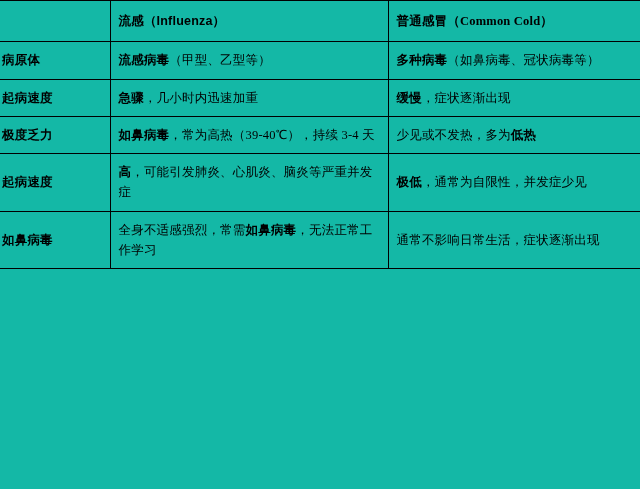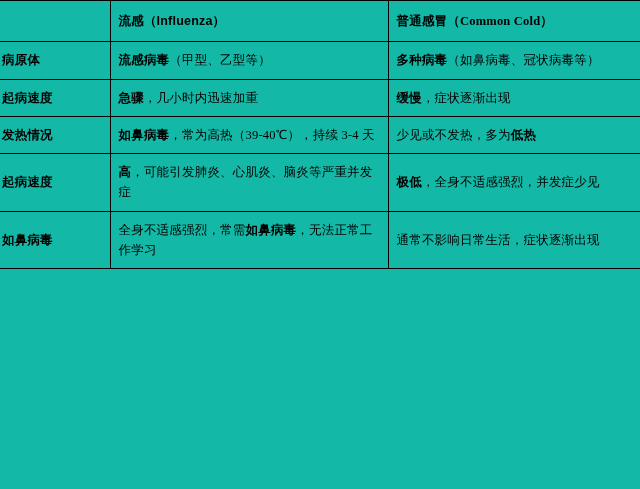--- a/index.html
+++ b/index.html
@@ -89,31 +89,31 @@
         <td class="last"><b class="em">多种病毒</b><span>（如鼻病毒、冠状病毒等）</span></td>
       </tr>
 
       <tr>
         <td class="rowhead">起病速度</td>
         <td><b class="em">急骤</b><span>，几小时内迅速加重</span></td>
         <td class="last"><b class="em">缓慢</b><span>，症状逐渐出现</span></td>
       </tr>
 
       <tr>
-        <td class="rowhead">发热情况</td>
+        <td class="rowhead">极度乏力</td>
         <td><b class="em">如鼻病毒</b><span class="temp">，常为高热（39-40℃），持续 3-4 天</span></td>
         <td class="last"><span>少见或不发热，多为</span><b class="em">低热</b></td>
       </tr>
 
 
 
       <tr>
         <td class="rowhead">起病速度</td>
         <td><b class="em">高</b><span>，可能引发肺炎、心肌炎、脑炎等严重并发症</span></td>
-        <td class="last"><b class="em">极低</b><span>，全身不适感强烈，并发症少见</span></td>
+        <td class="last"><b class="em">极低</b><span>，通常为自限性，并发症少见</span></td>
       </tr>
 
       <tr>
         <td class="rowhead">如鼻病毒</td>
         <td><span>全身不适感强烈，常需</span><b class="em">如鼻病毒</b><span>，无法正常工作学习</span></td>
         <td class="last"><span>通常不影响日常生活，症状逐渐出现</span></td>
       </tr>
     </tbody>
   </table>
 </div>

